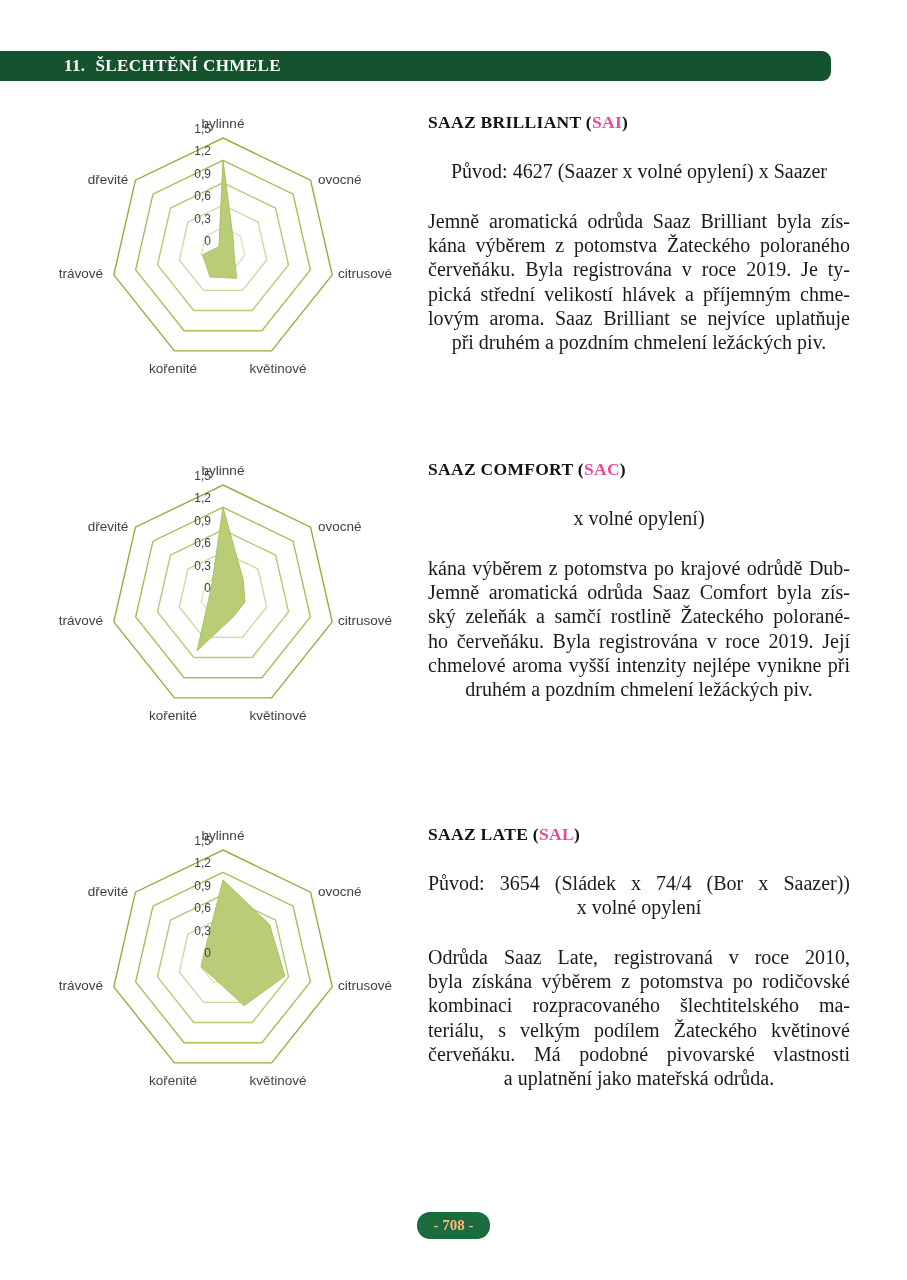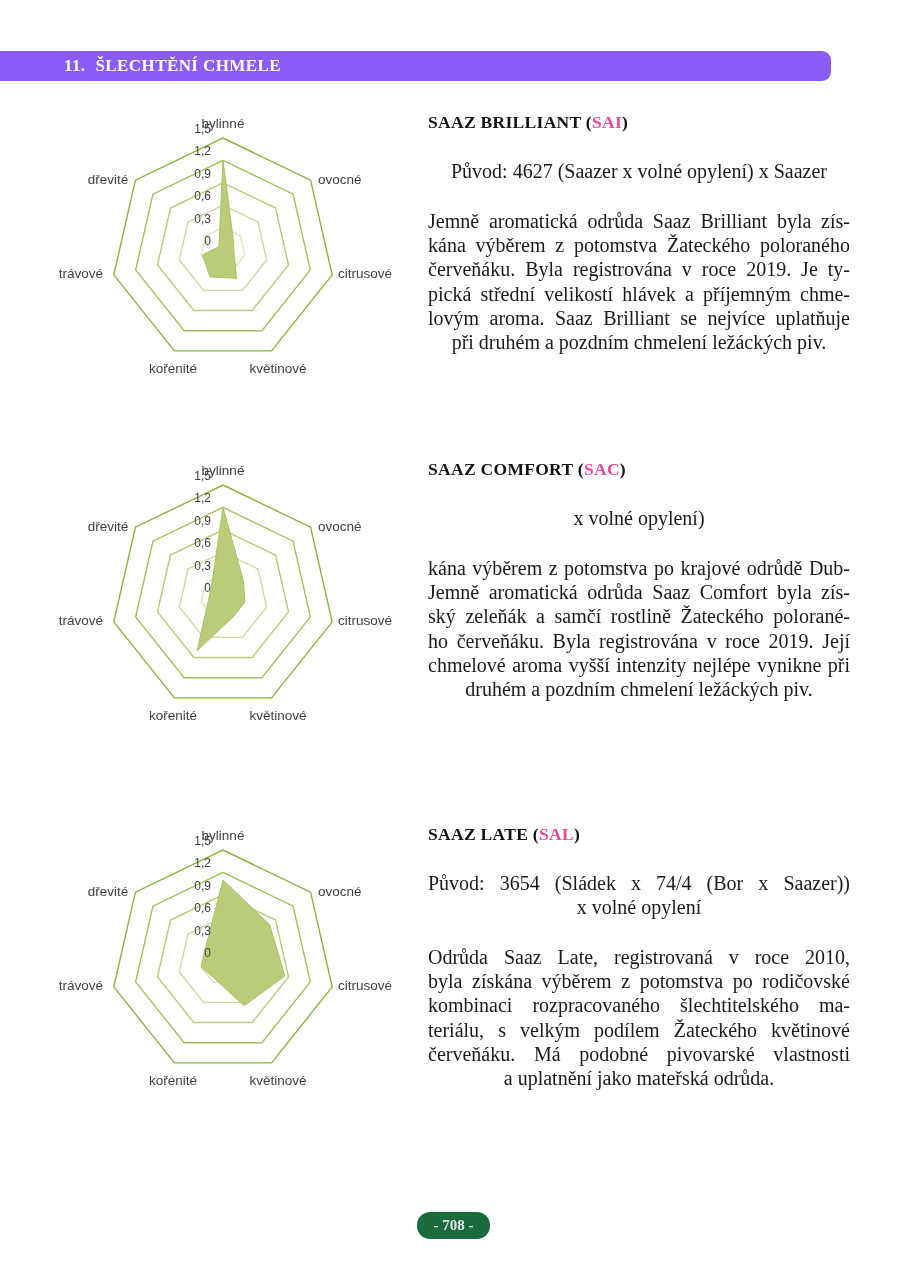--- a/index.html
+++ b/index.html
@@ -3,42 +3,42 @@
 <meta charset="utf-8">
 <style>
   html,body{margin:0;padding:0;}
   body{
     width:907px;height:1280px;position:relative;background:#ffffff;
     font-family:"Liberation Serif", serif;color:#1a1a1a;overflow:hidden;
   }
   
   .chapter-bar{
     position:absolute;left:0;top:51px;width:831px;height:30px;
-    background:#8b5cf6;border-radius:0 9px 9px 0;
+    background:#14532d;border-radius:0 9px 9px 0;
     color:#ffffff;font-weight:bold;font-size:17px;line-height:30px;
     letter-spacing:0.4px;
   }
   .chapter-bar .num{margin-left:64px;margin-right:10px;}
   
   .variety{position:absolute;left:0;width:907px;height:300px;}
   .chart-slot{position:absolute;left:48px;top:0;width:365px;height:290px;}
   .textcol{position:absolute;left:428px;top:0;width:422px;}
   .textcol h2{
     margin:0;font-size:17.5px;line-height:24px;font-weight:bold;
     letter-spacing:0.3px;color:#131313;
   }
   .textcol h2 .red{color:#ec4899;}
   .origin{margin:25px 0 0 0;font-size:20px;line-height:24px;}
   .bodytext{margin:26px 0 0 0;font-size:20px;line-height:24.2px;}
   .jl{text-align:justify;text-align-last:justify;}
   .ll{text-align:center;}
   
   .page-pill{
     position:absolute;left:417px;top:1212px;width:73px;height:27px;
-    background:#1a6b3e;border-radius:13px;color:#e5e5e5;
+    background:#1a6b3e;border-radius:13px;color:#fdba74;
     font-size:15px;font-weight:bold;line-height:27px;text-align:center;
   }
   svg text{font-family:"Liberation Sans", sans-serif;fill:#3f3f3f;}
 </style>
 </head>
 <body>
 
 <div class="chapter-bar">
   <span class="num">11.</span><span>ŠLECHTĚNÍ CHMELE</span>
 </div>

